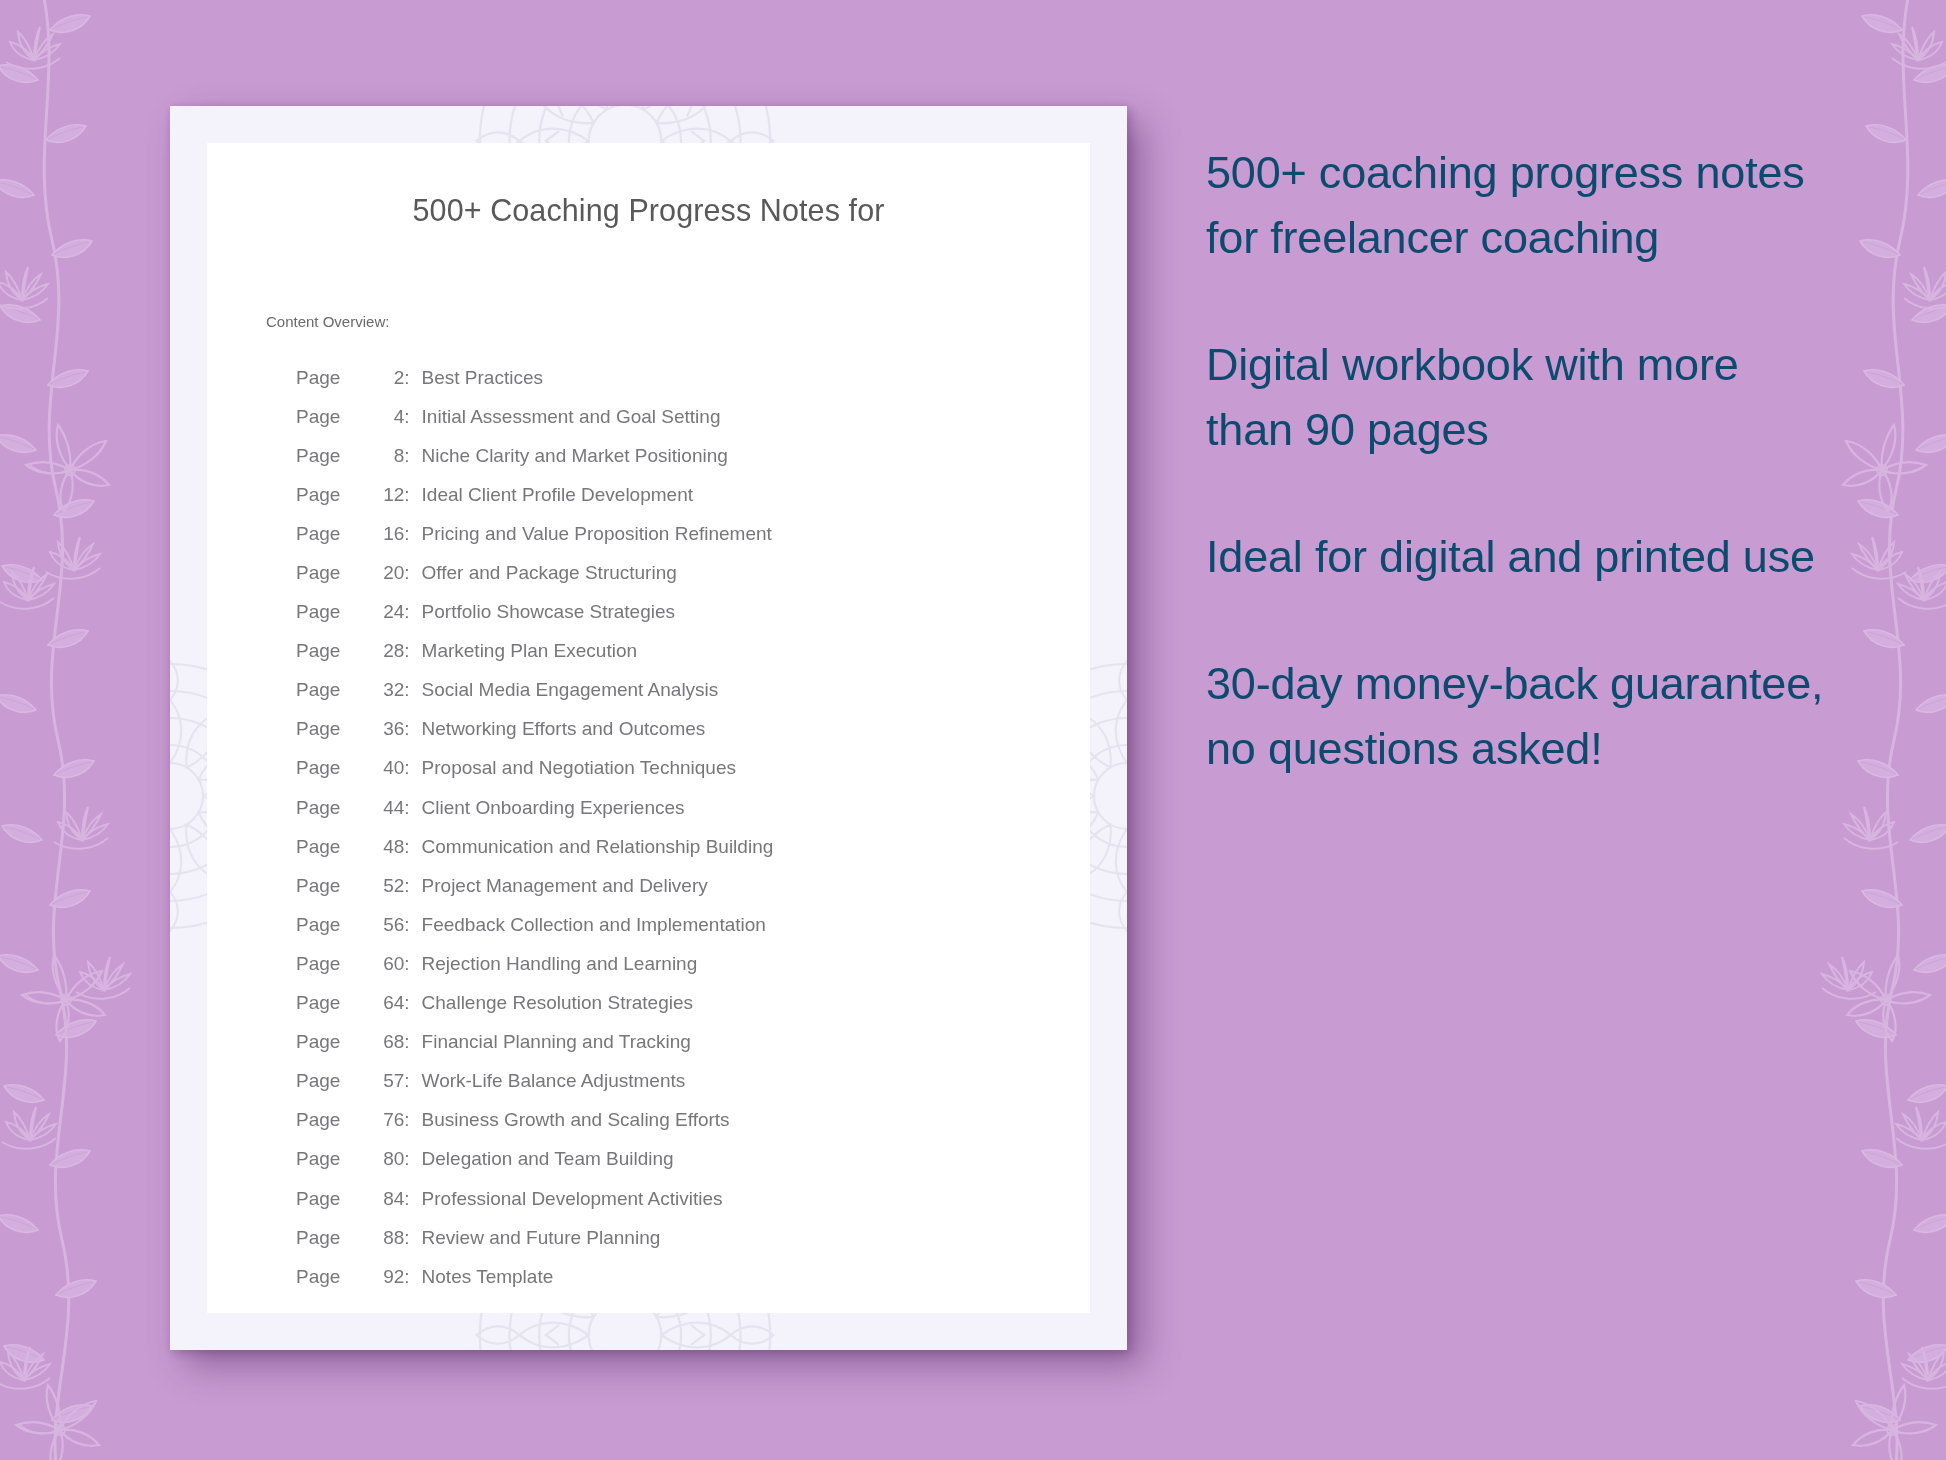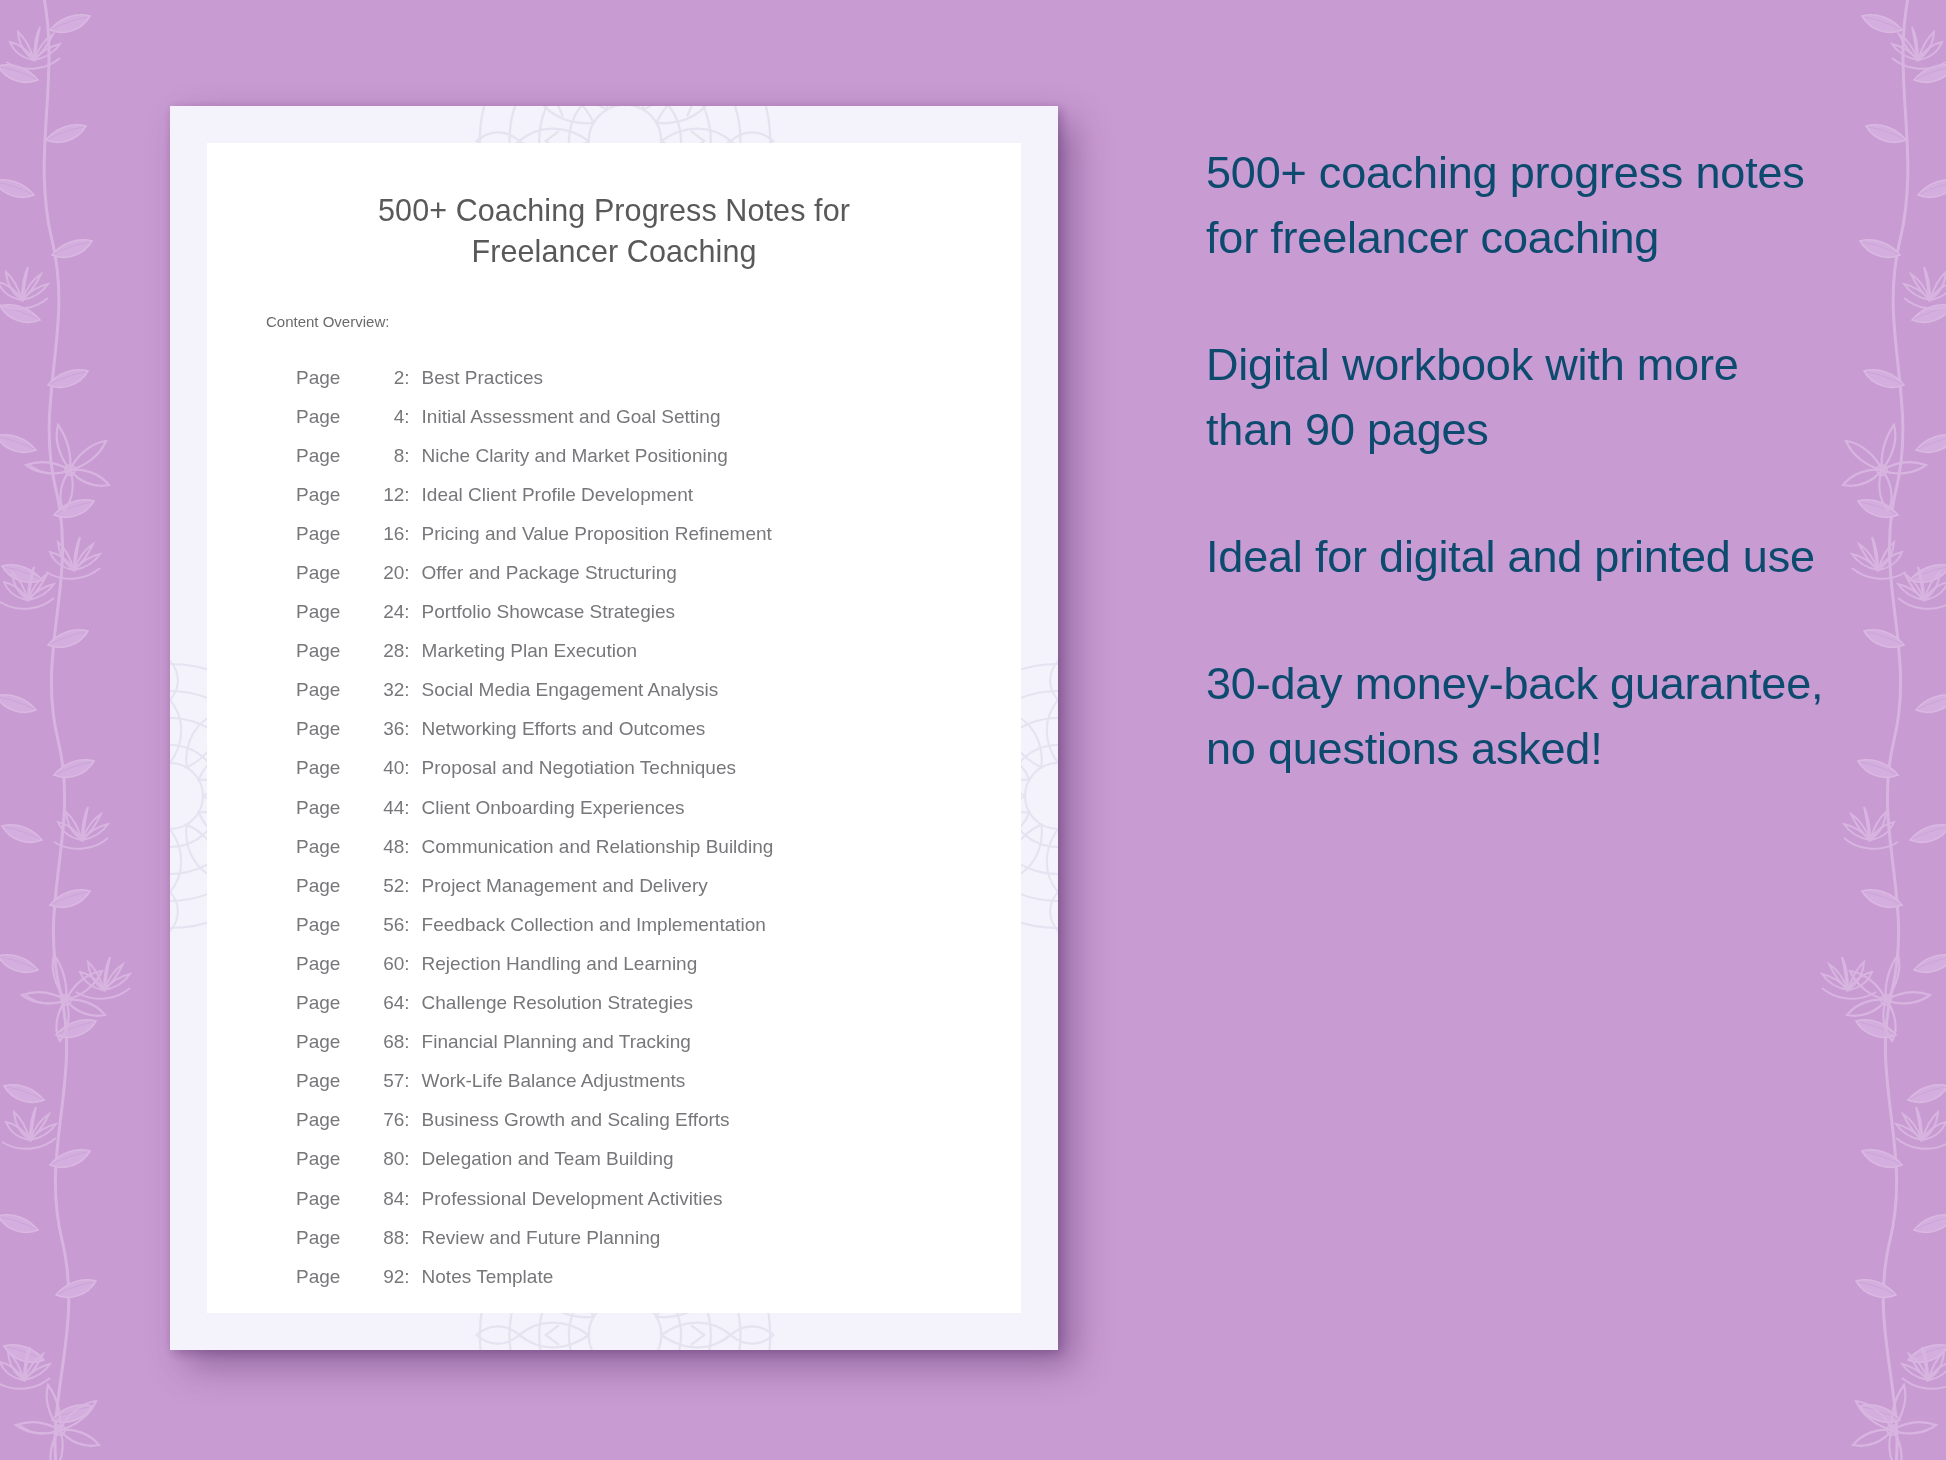--- a/index.html
+++ b/index.html
@@ -26,21 +26,21 @@
   }
   .floral.left  { left:-6px; }
   .floral.right { right:-12px; transform:scaleX(-1); }
   .floral svg { display:block; width:100%; height:100%; }
 
   
   #document-page {
     position:absolute;
     left:170px;
     top:106px;
-    width:888px;
+    width:957px;
     height:1244px;
     background:#f4f2fb;
     box-shadow:
        16px 16px 34px rgba(70,30,85,.42),
        3px 3px 10px rgba(70,30,85,.30);
     overflow:hidden;
   }
 
   
   .page-watermark {
@@ -521,21 +521,20 @@
         <use href="#wm-pet-r" transform="rotate(300)"></use>
         <use href="#wm-pet-r" transform="rotate(330)"></use>
       </g>
     </svg>
   </div>
 
   <div id="page-inner">
 
     <h1 id="doc-title">
       <span>500+ Coaching Progress Notes for</span>
-      <span>Freelancer Coaching</span>
     </h1>
 
     <div id="content-overview-label">Content Overview:</div>
 
     <ul id="toc-list">
         <li>
           <span class="toc-page"><span class="toc-page">Page</span> <span class="toc-num">2</span></span>
           <span class="toc-colon">:</span>
           <span class="toc-title">Best Practices</span>
         </li>

